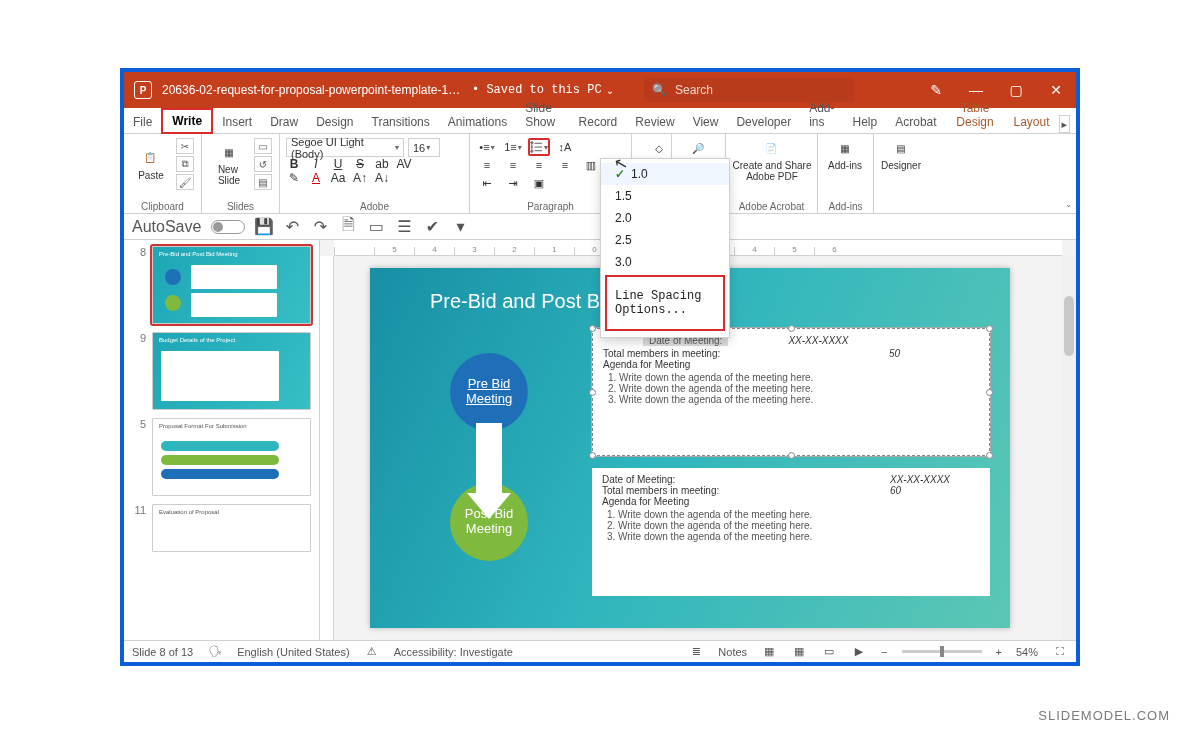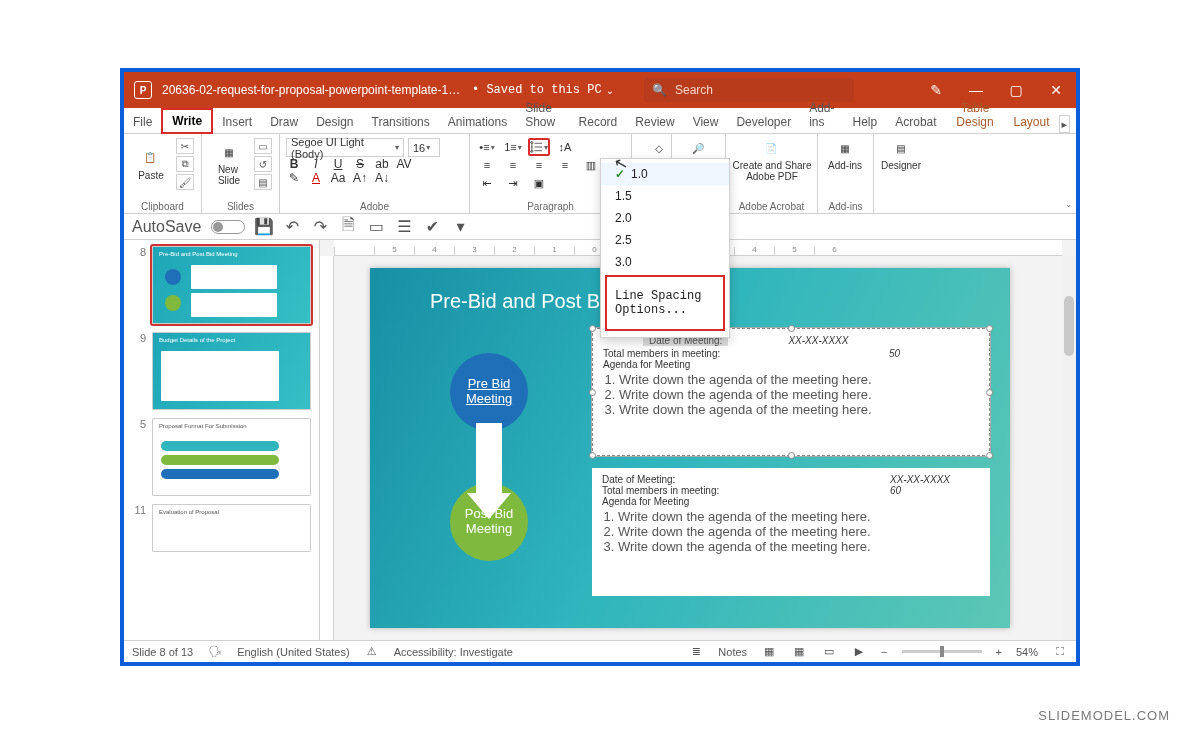--- a/index.html
+++ b/index.html
@@ -97,21 +97,21 @@
   .arrow .head{width:0;height:0;border-left:22px solid transparent;border-right:22px solid transparent;border-top:26px solid #fff;margin-left:-6px;}
 
   .panel{position:absolute;right:20px;width:398px;height:128px;background:#fff;font-size:10px;color:#333;padding:6px 10px;}
   .panel.top{top:60px;border:1px dashed #888;outline:1px solid #aaa;}
   .panel.top .handle{position:absolute;width:7px;height:7px;background:#fff;border:1px solid #888;border-radius:50%;}
   .panel.bot{top:200px;}
   .panel .hdr{background:#ddd;display:inline-block;padding:0 6px;margin-left:40px;margin-bottom:2px;color:#555;}
   .panel .row{display:flex;}
   .panel .lab{flex:1;}
   .panel .val{width:90px;font-style:italic;}
-  .panel ol{margin:2px 0 0 16px;padding:0;color:#555;font-size:13px;}
+  .panel ol{margin:2px 0 0 16px;padding:0;color:#555;font-size:10px;}
   .panel ol li{margin:0;}
 
   .vscroll{position:absolute;right:0;top:16px;bottom:0;width:14px;background:#f0f0f0;}
   .vscroll .th{position:absolute;left:2px;width:10px;top:40px;height:60px;background:#c8c8c8;border-radius:5px;}
 
   
   .status{height:22px;background:#fff;border-top:1px solid var(--border);display:flex;align-items:center;font-size:11px;color:#555;padding:0 8px;gap:14px;}
   .status .spacer{flex:1;}
   .status .icn{width:16px;height:14px;display:inline-flex;align-items:center;justify-content:center;}
   .zoom-slider{width:80px;height:3px;background:#ccc;position:relative;}

